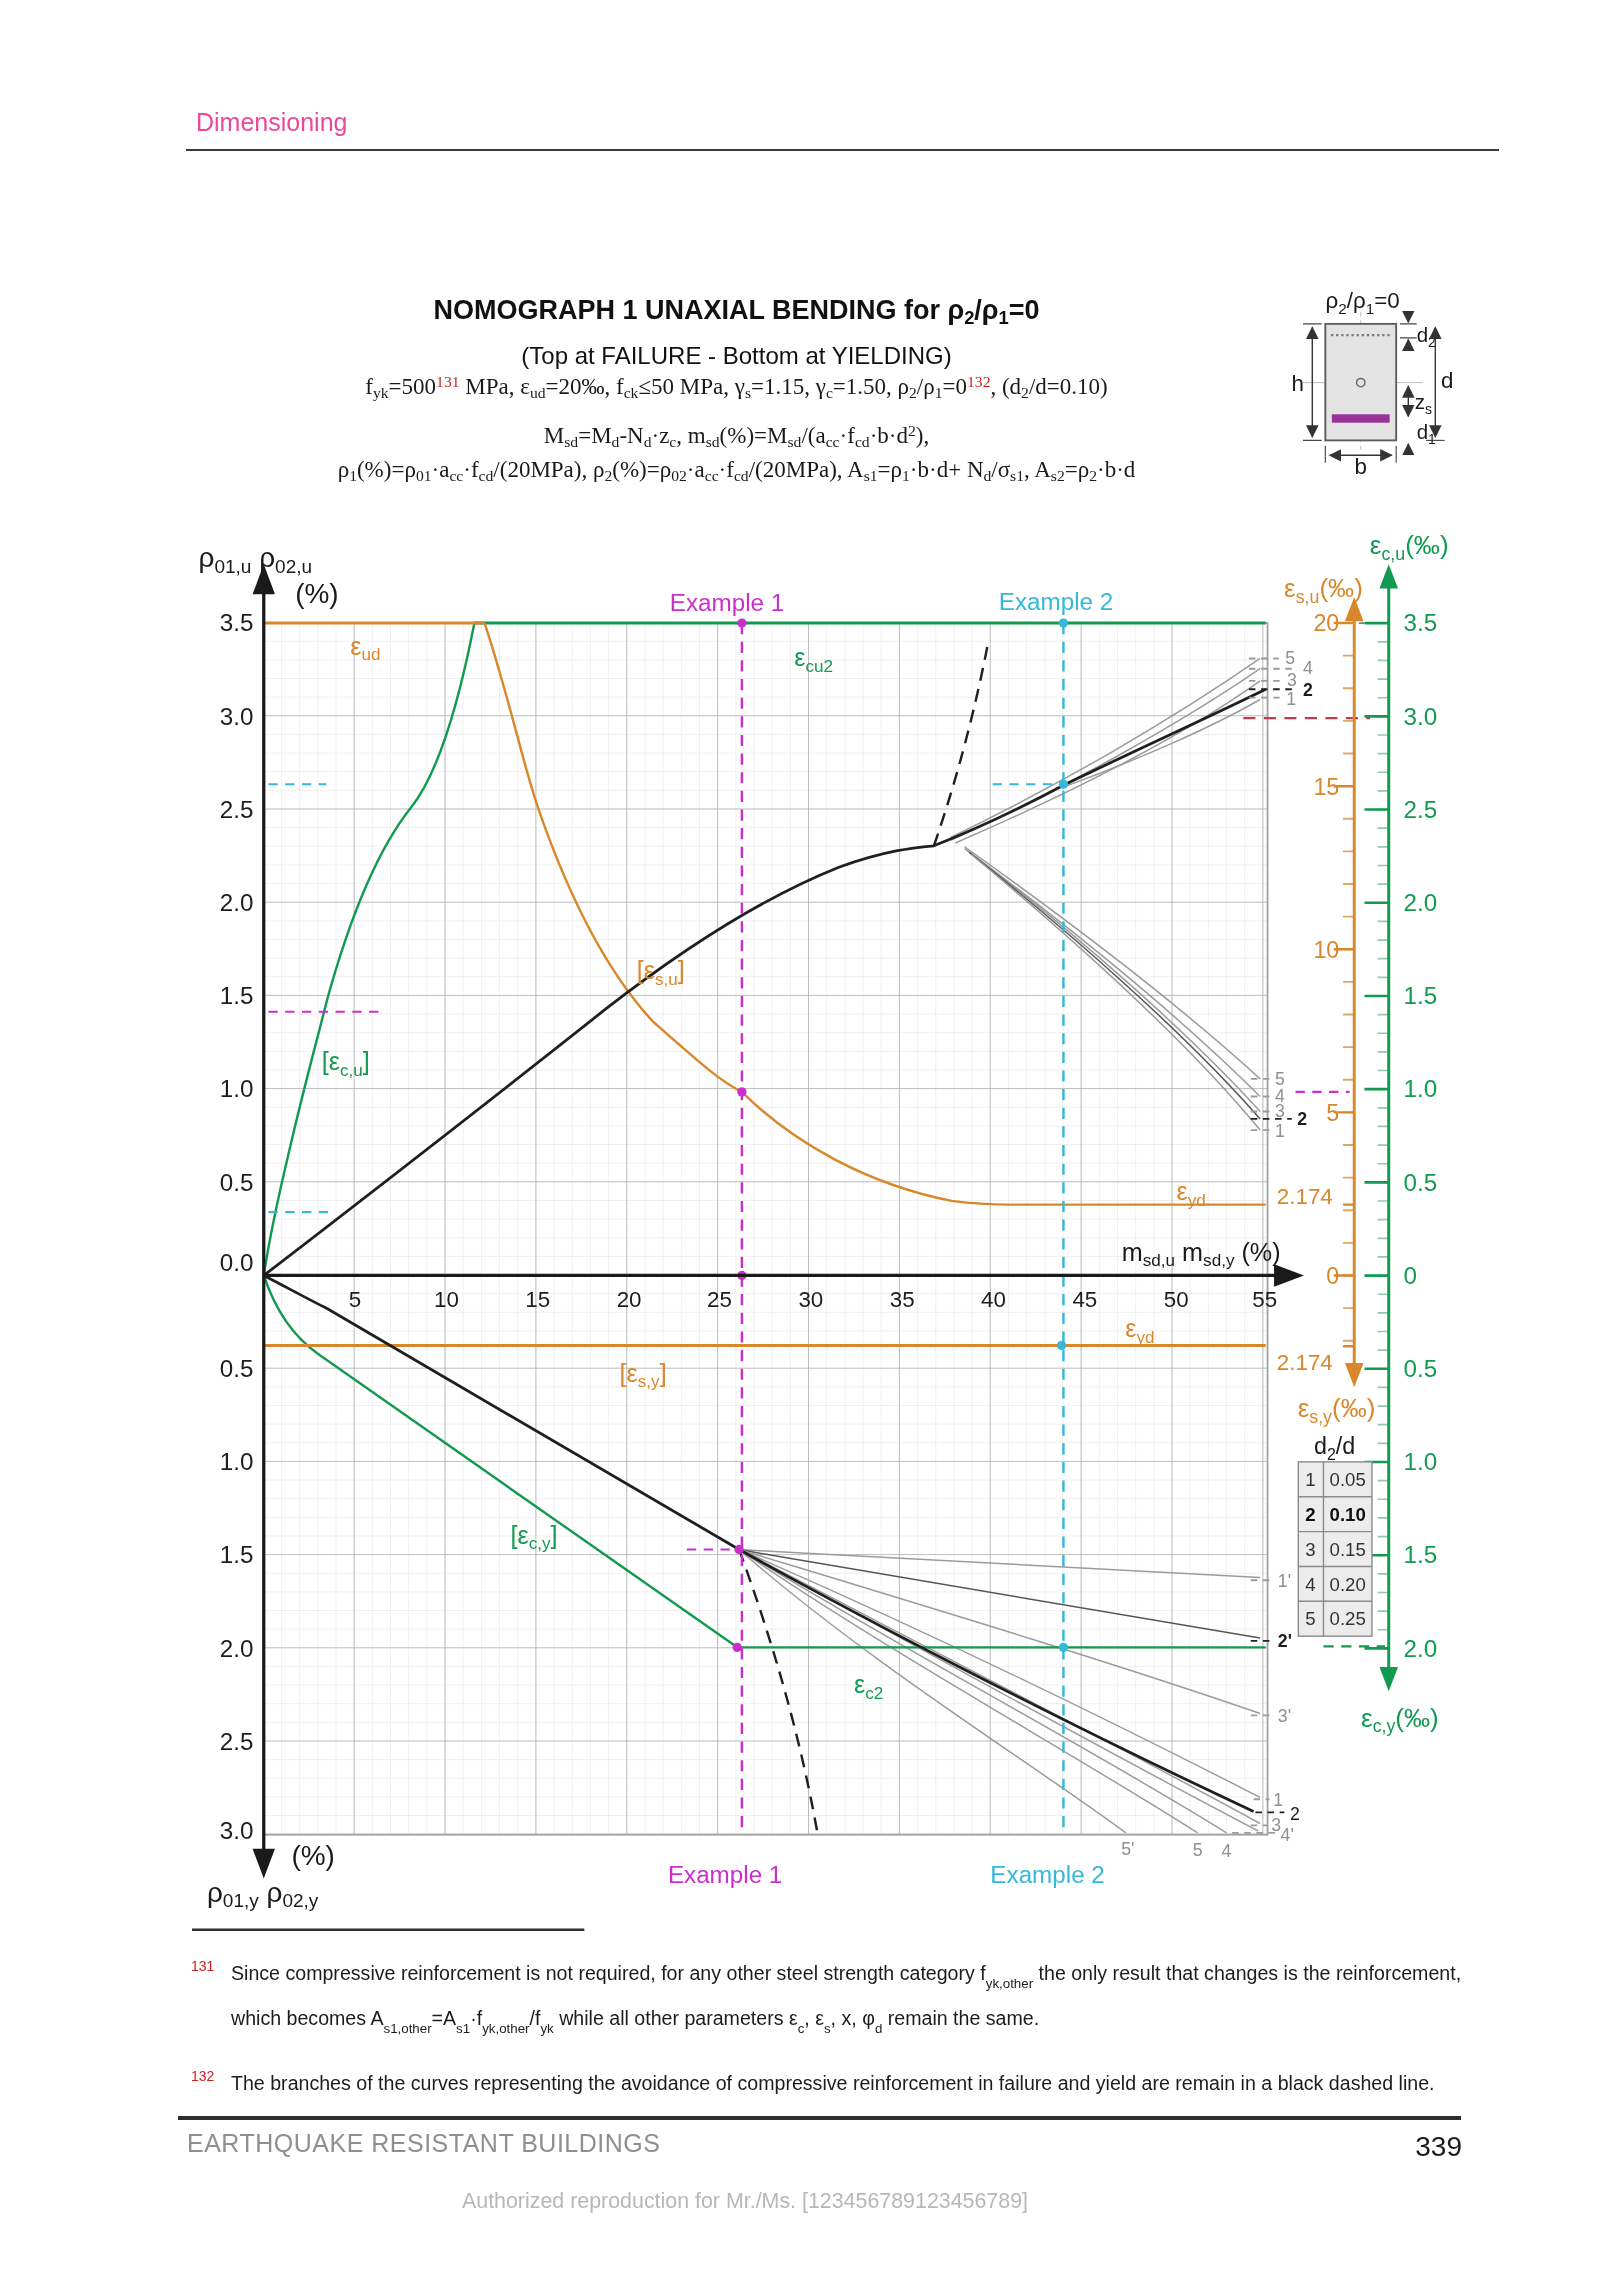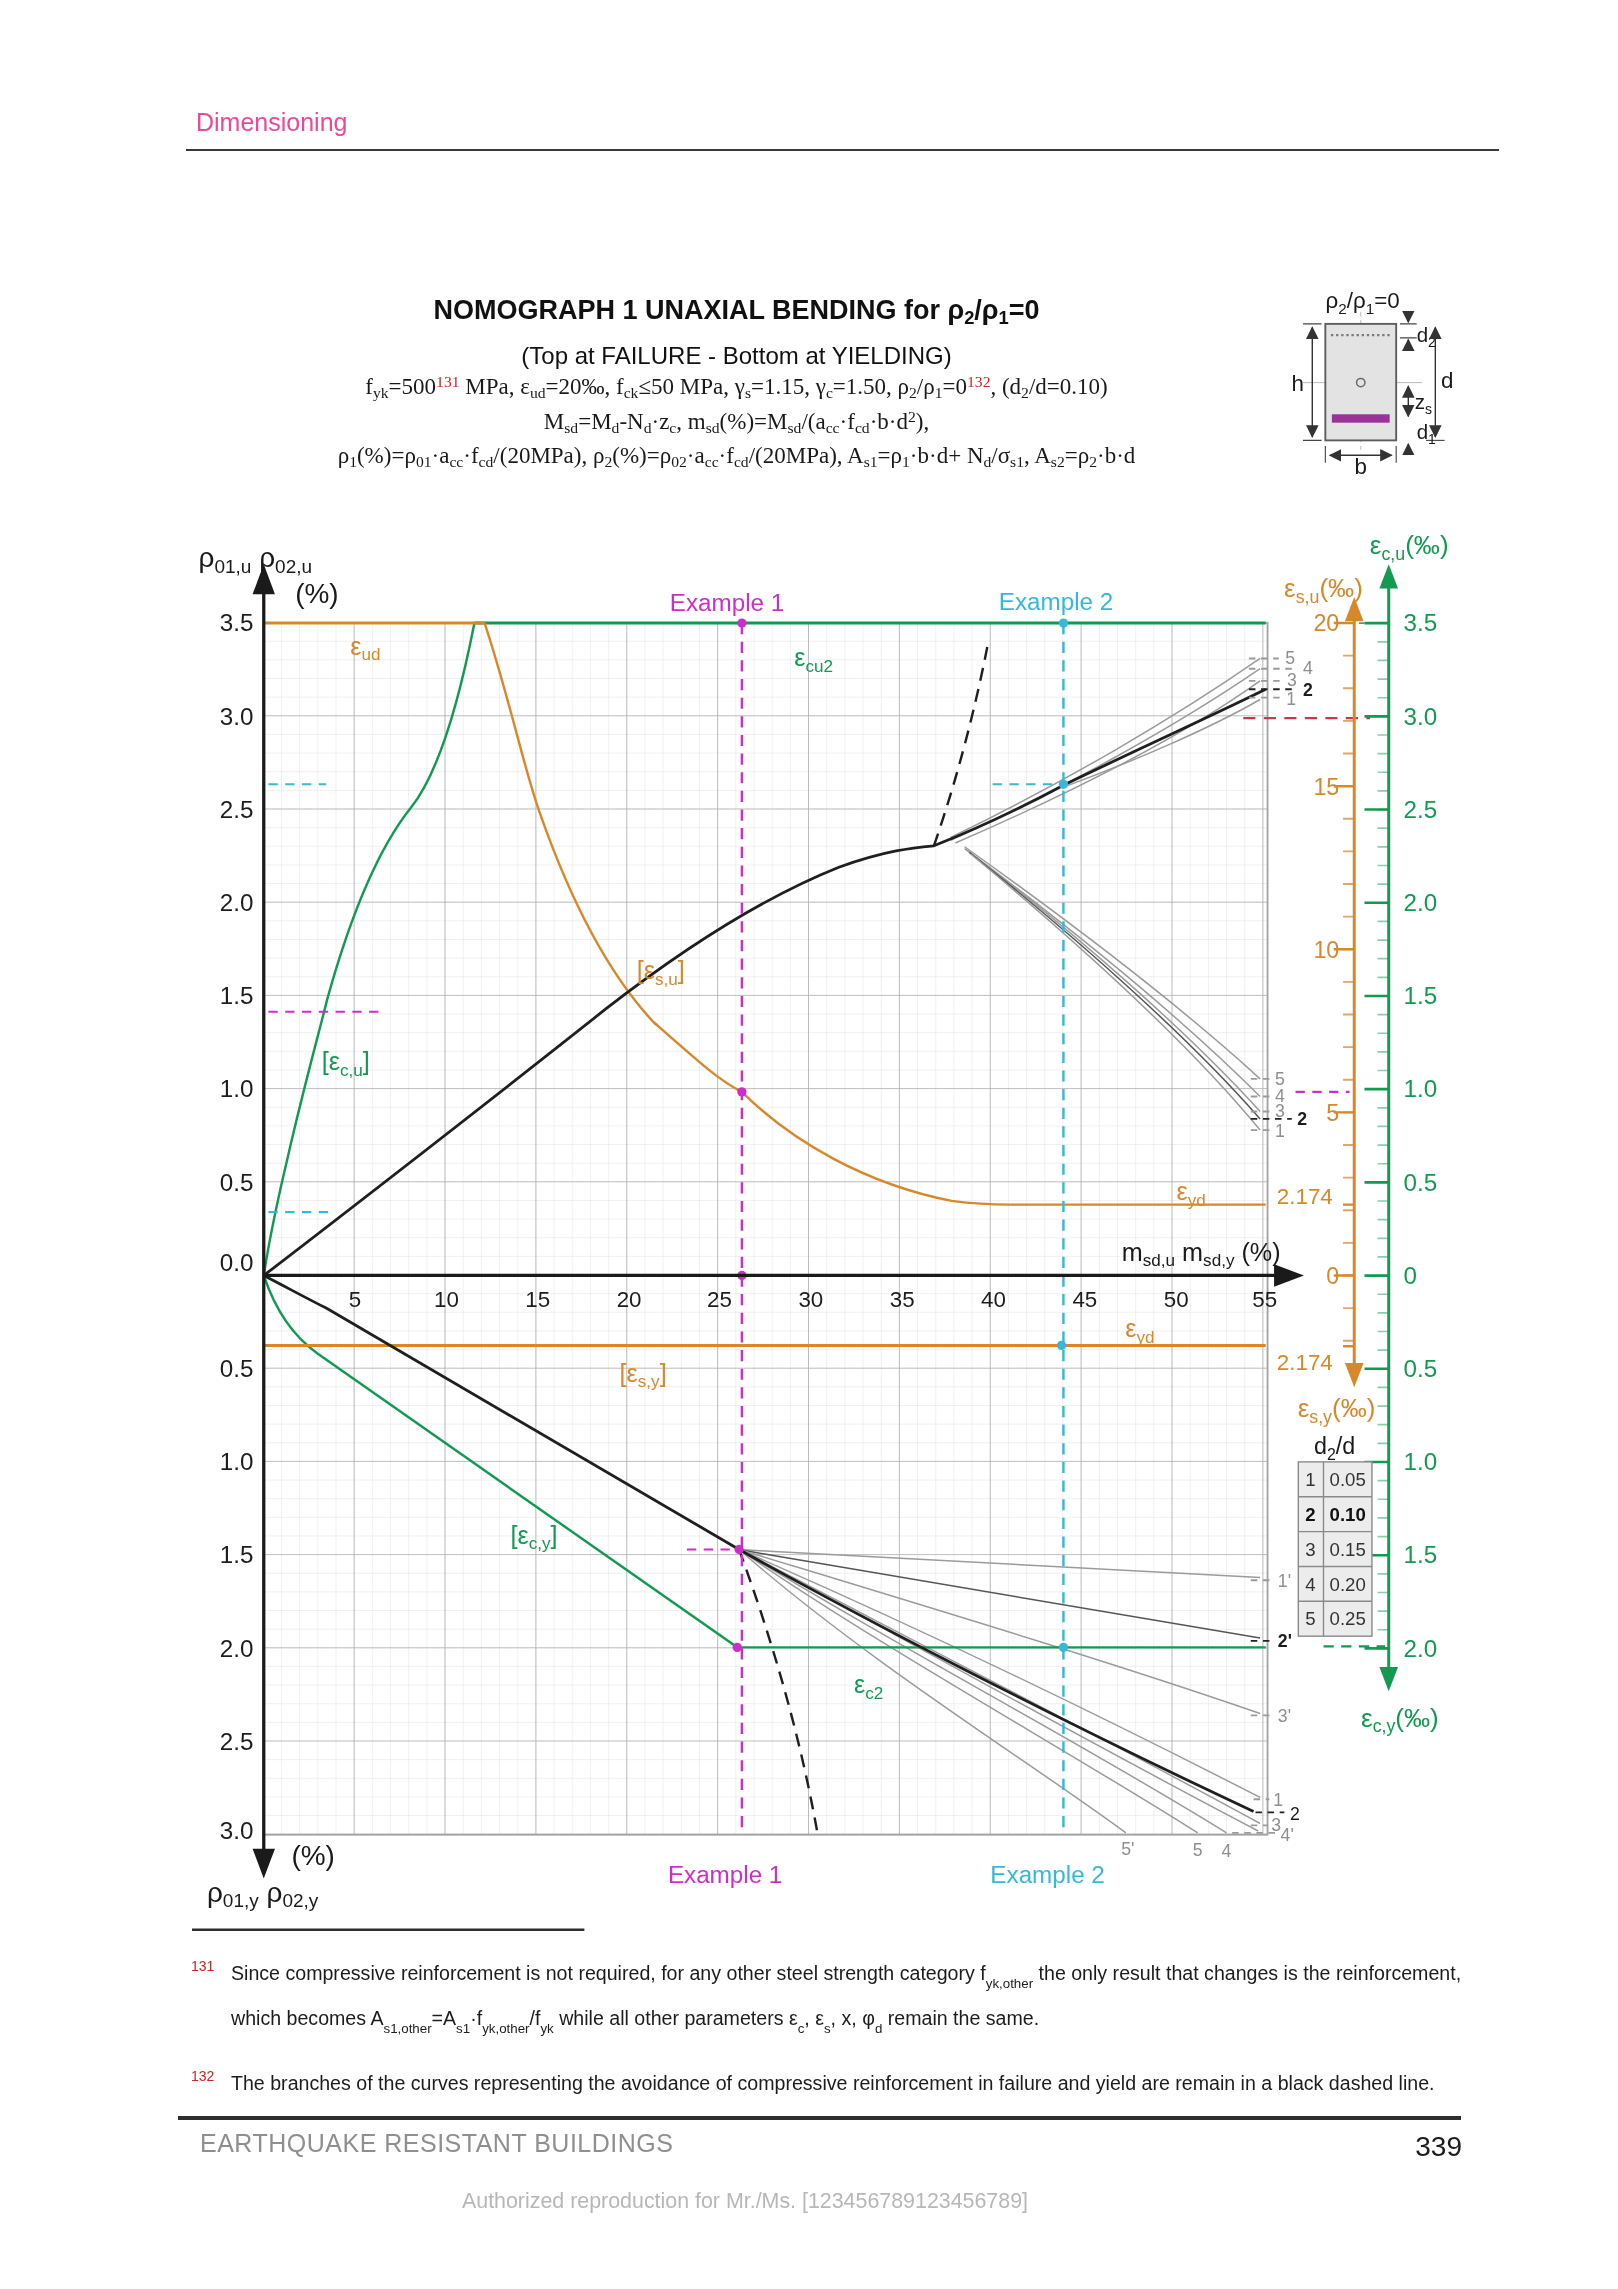--- a/index.html
+++ b/index.html
@@ -8,28 +8,28 @@
   .abs{position:absolute;}
   .rt-sub{font-size:68%;vertical-align:-22%;}
   .rt-sup{font-size:68%;vertical-align:38%;}
   .rt-red{color:#cc2222;}
   #hdr-text{left:196px;top:108px;font-size:25px;color:#ec4899;}
   #hdr-rule{left:186px;top:149px;width:1313px;height:1.9px;background:#3a3a3a;}
   #titleblock{left:140px;top:295px;width:1193px;text-align:center;color:#111;}
   #nomo-title{font-size:27px;font-weight:bold;}
   #nomo-sub{font-size:24px;margin-top:13px;}
   .formula{font-family:"Liberation Serif",serif;font-size:23px;color:#1a1a1a;}
-  #f1{margin-top:3px;} #f2{margin-top:6px;} #f3{margin-top:6.5px;}
+  #f1{margin-top:3px;} #f2{margin-top:20px;} #f3{margin-top:6.5px;}
   #fnblock{left:191px;top:1956px;width:1288px;font-size:19.6px;color:#1c1c1c;}
   .fn{display:flex;align-items:flex-start;}
   .fn + .fn{margin-top:20.5px;}
   .fn-num{color:#cc2222;font-size:14px;width:40px;flex:0 0 40px;padding-top:1.9px;}
   .fn-body{white-space:pre-wrap;line-height:35px;}
   #ftr-rule{left:178px;top:2116px;width:1283px;height:3.7px;background:#2e2e2e;}
-  #ftr-book{left:200px;top:2129px;font-size:25px;color:#8f8f8f;letter-spacing:0.5px;}
+  #ftr-book{left:187px;top:2129px;font-size:25px;color:#8f8f8f;letter-spacing:0.5px;}
   #ftr-page{right:156px;top:2131px;font-size:28px;color:#1c1c1c;}
   #ftr-auth{left:0;top:2189px;width:1490px;text-align:center;font-size:21.4px;color:#b7b7b7;}
   svg text{font-family:"Liberation Sans",sans-serif;}
 </style>
 </head>
 <body>
 
 <div class="abs" id="hdr-text">Dimensioning</div>
 <div class="abs" id="hdr-rule"></div>
 

